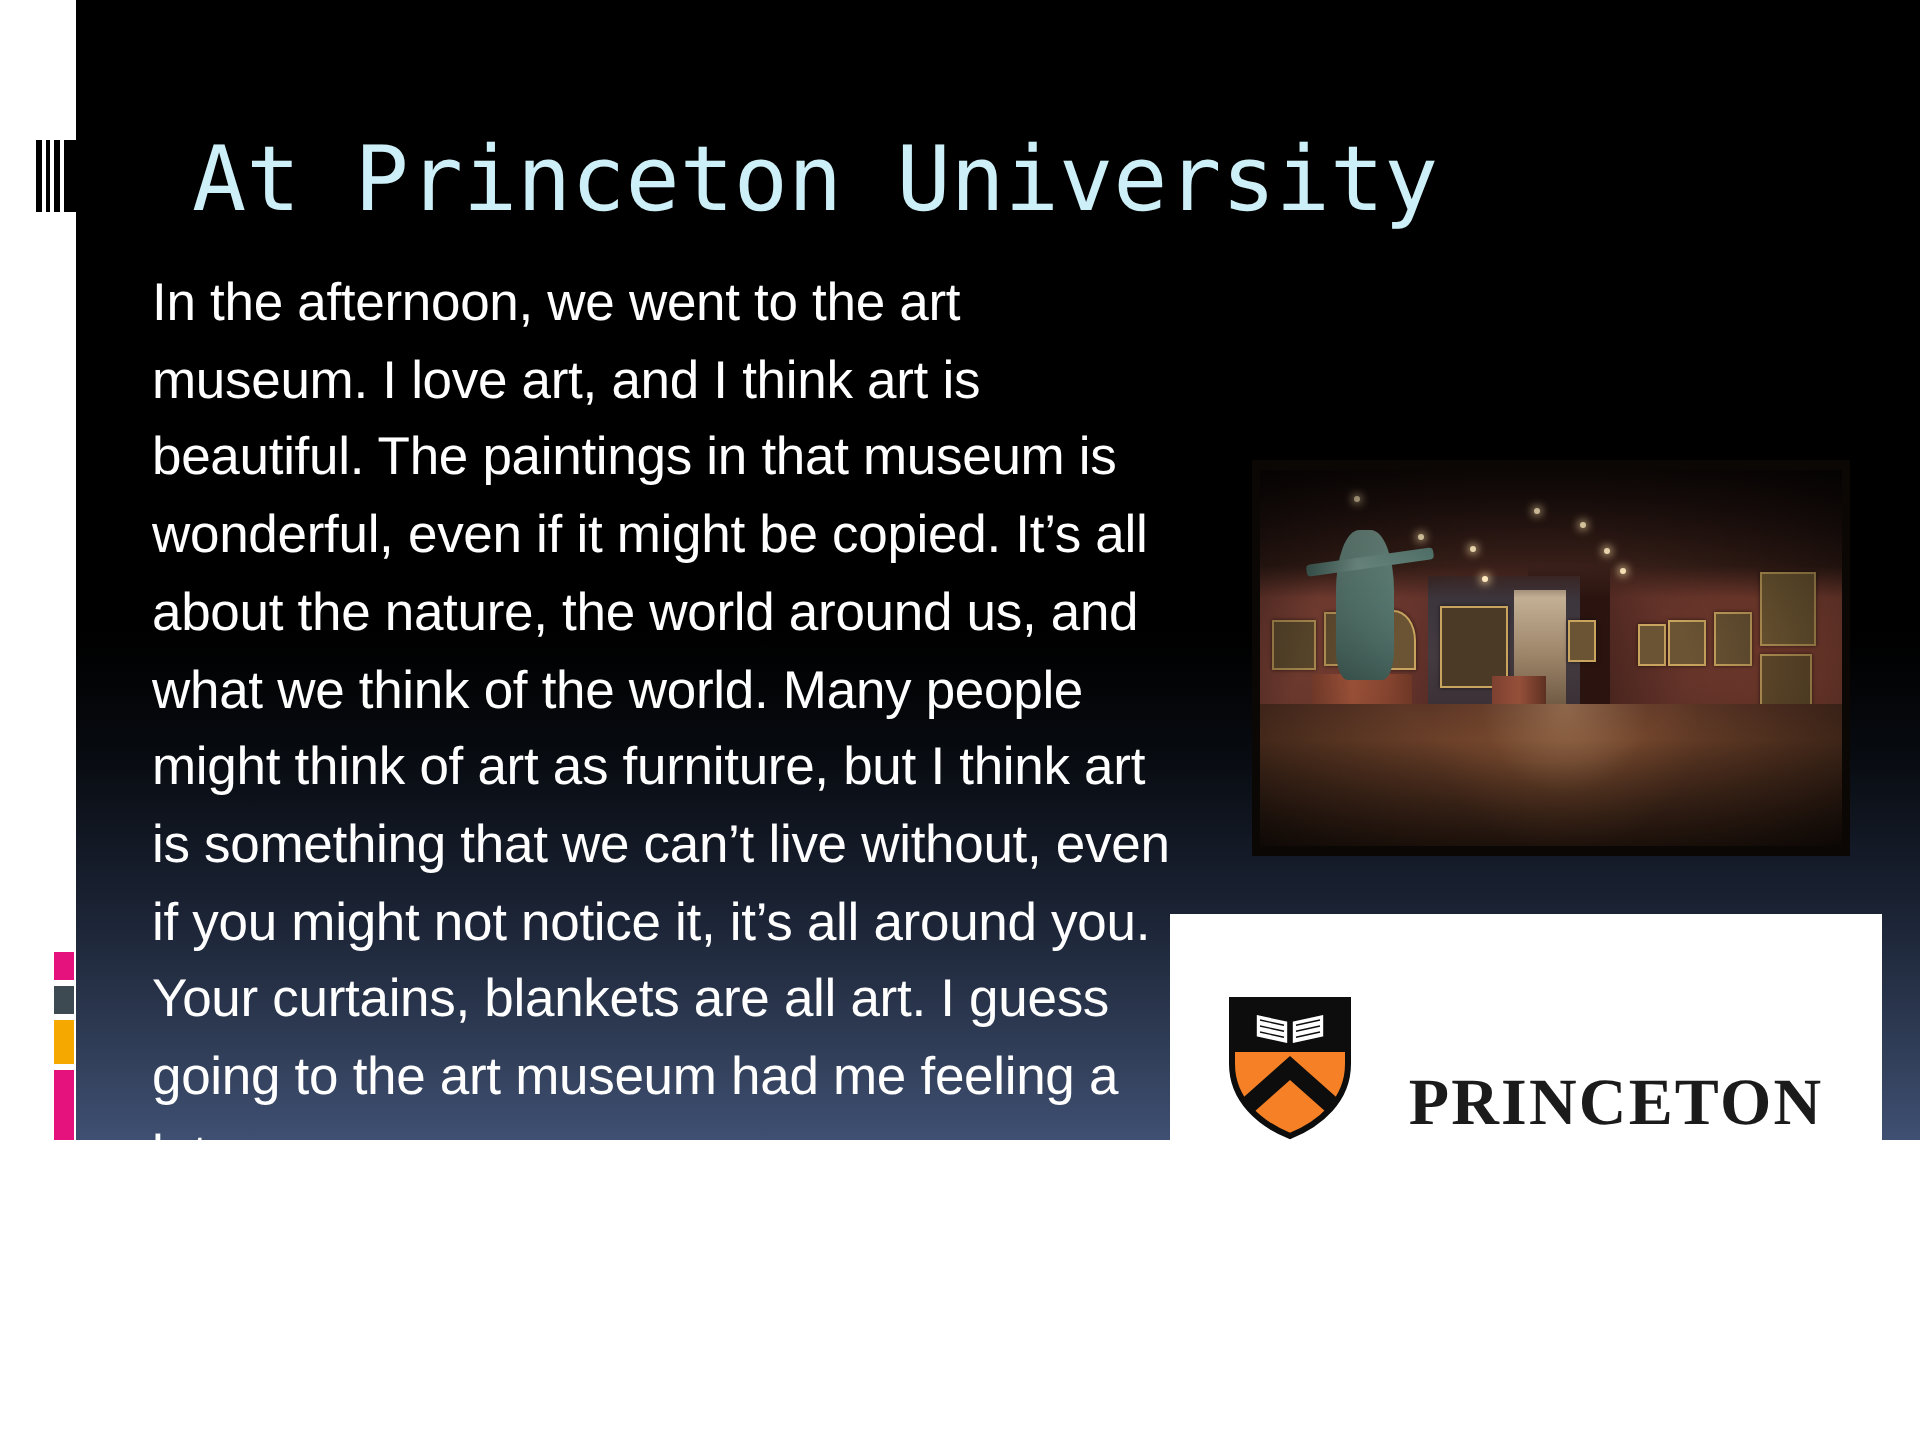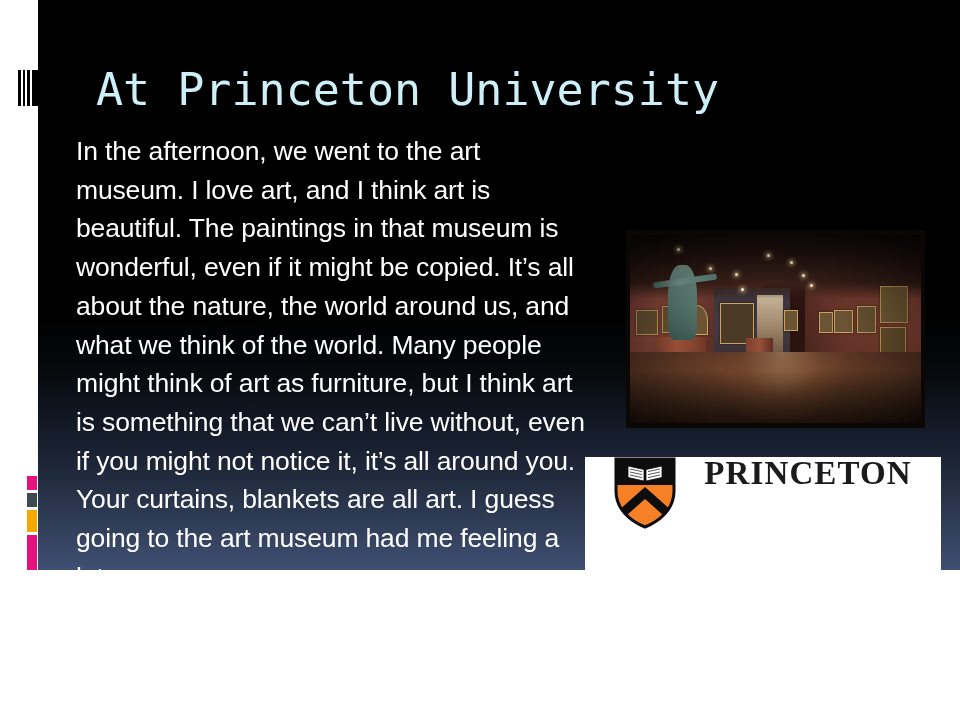--- a/index.html
+++ b/index.html
@@ -205,21 +205,21 @@
 
   
   .logo-card {
     position: absolute;
     left: 547px;
     top: 457px;
     width: 356px;
     height: 113px;
     background: #ffffff;
     display: flex;
-    align-items: flex-start;
+    align-items: flex-end;
     justify-content: center;
     gap: 28px;
   }
   .shield-wrap {
     width: 62px;
     height: 72px;
     position: relative;
     flex: 0 0 auto;
   }
   .logo-words {

